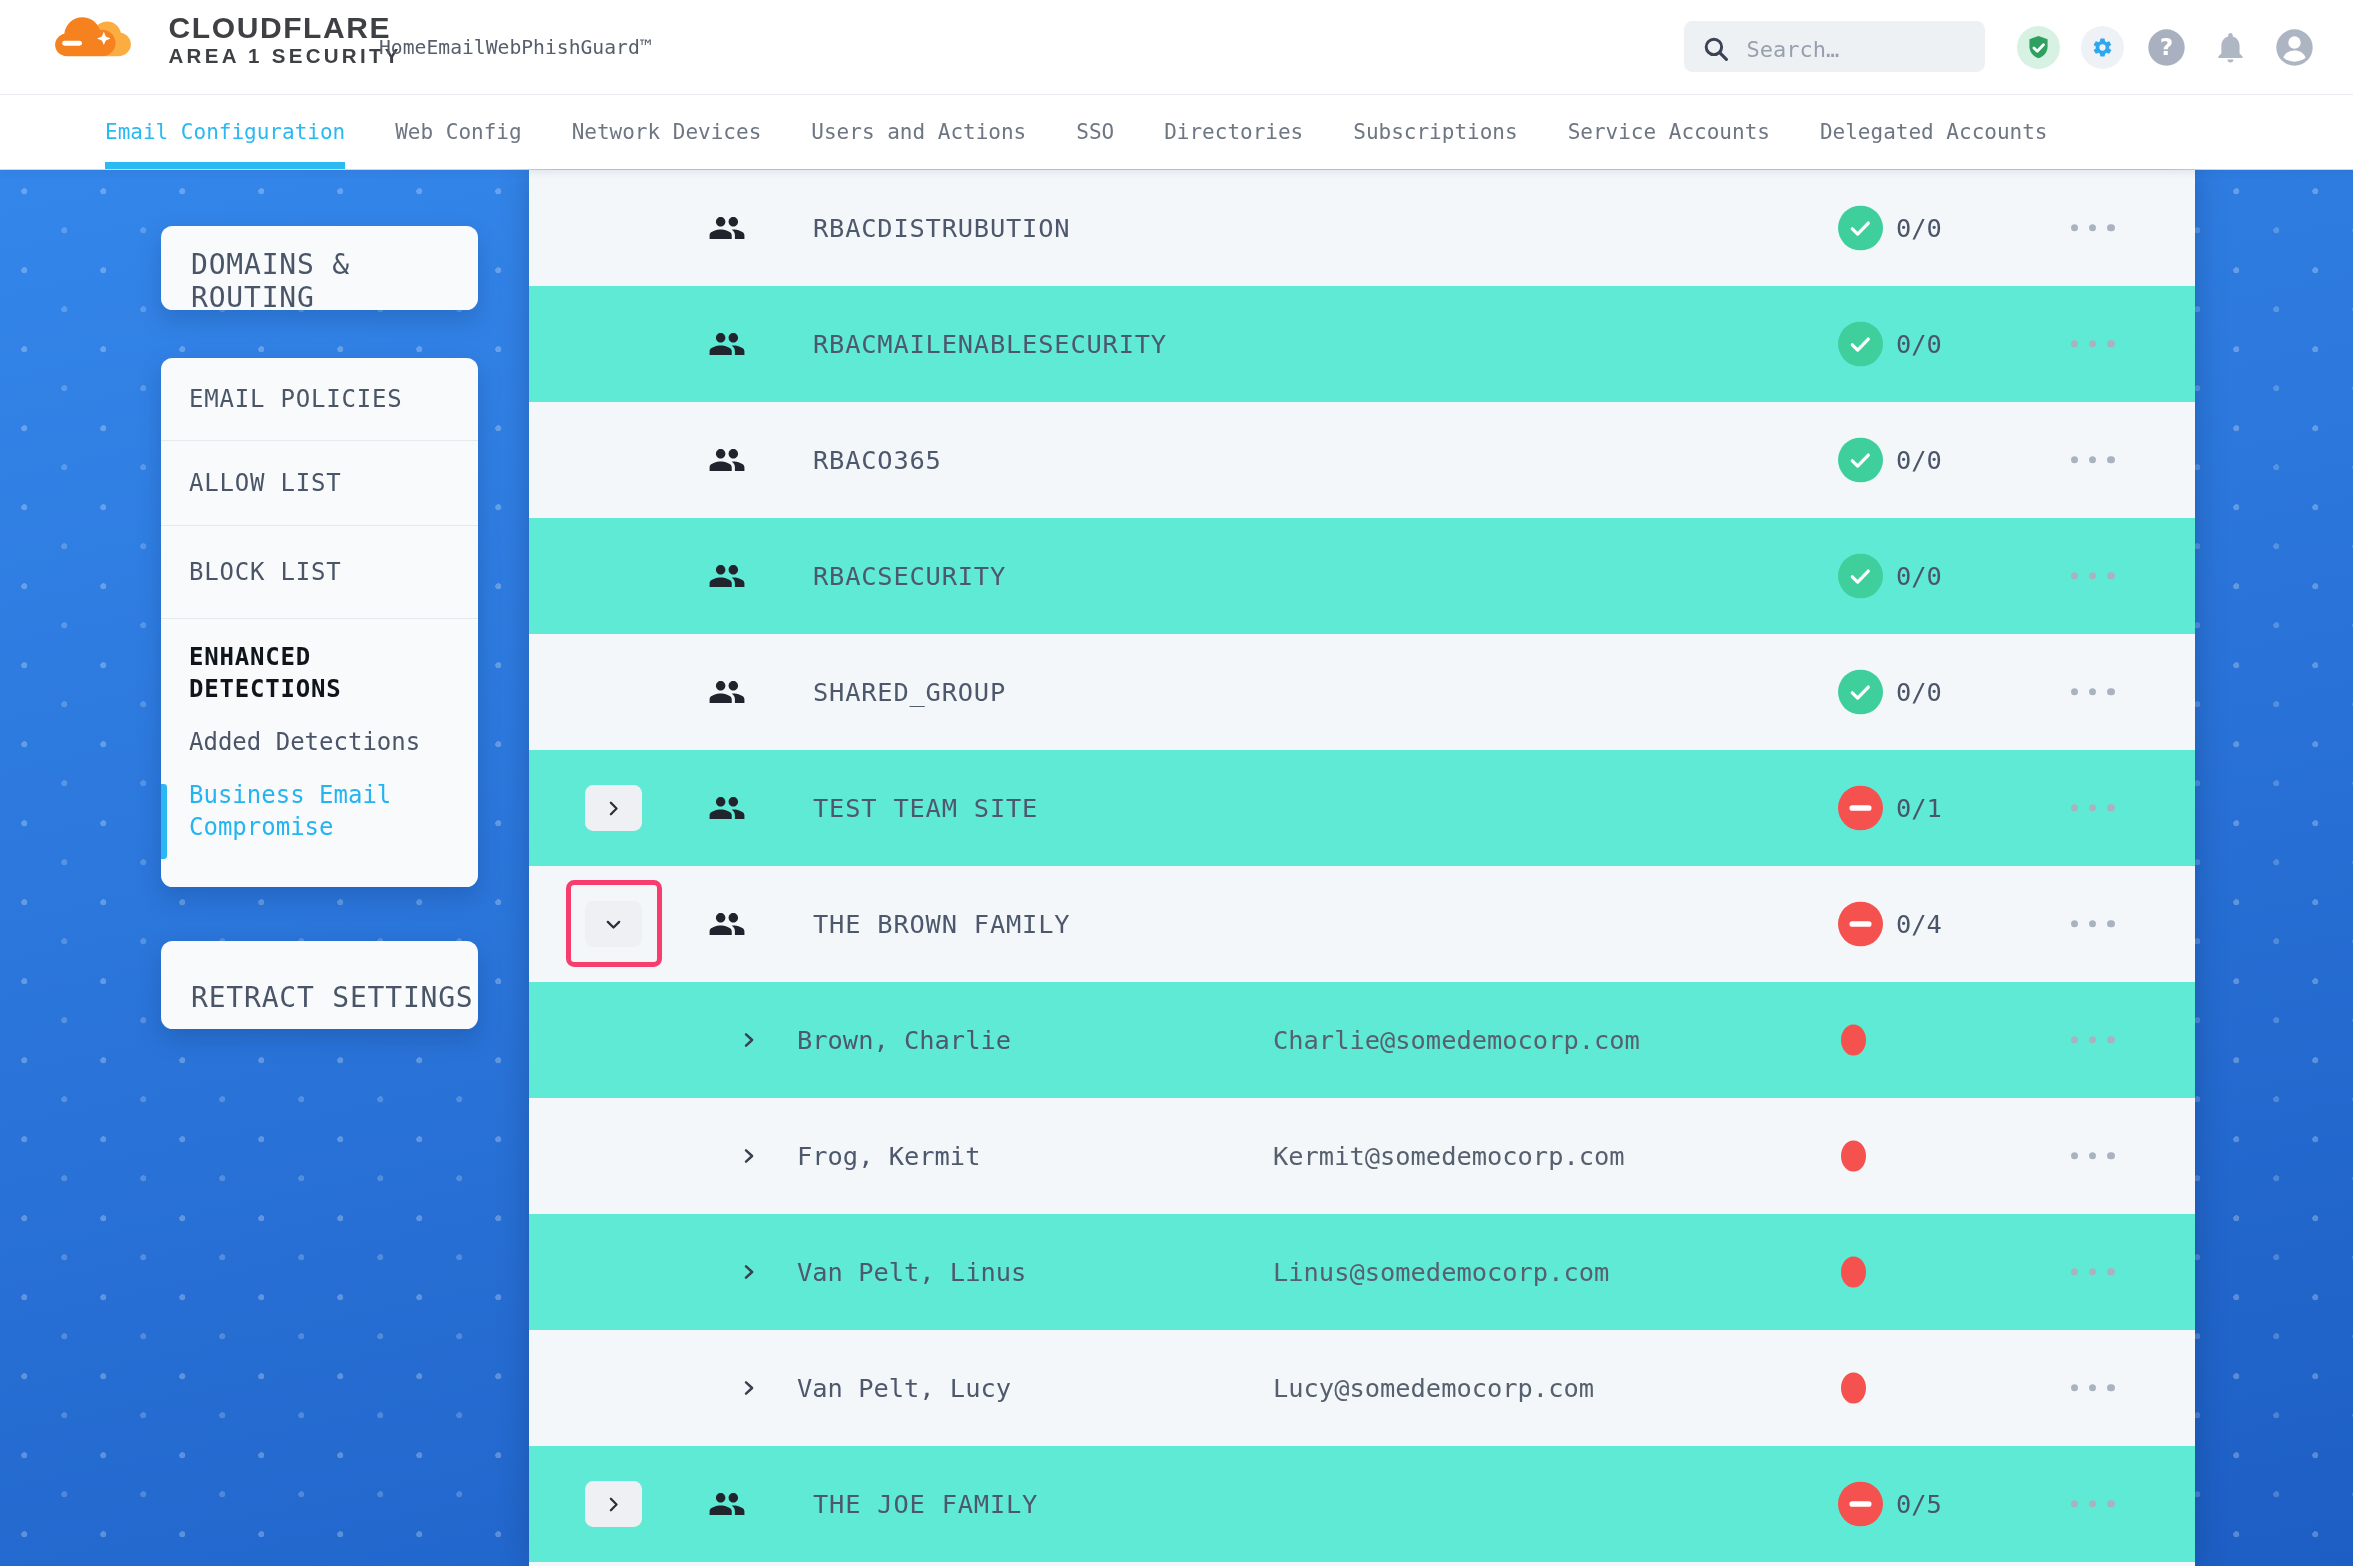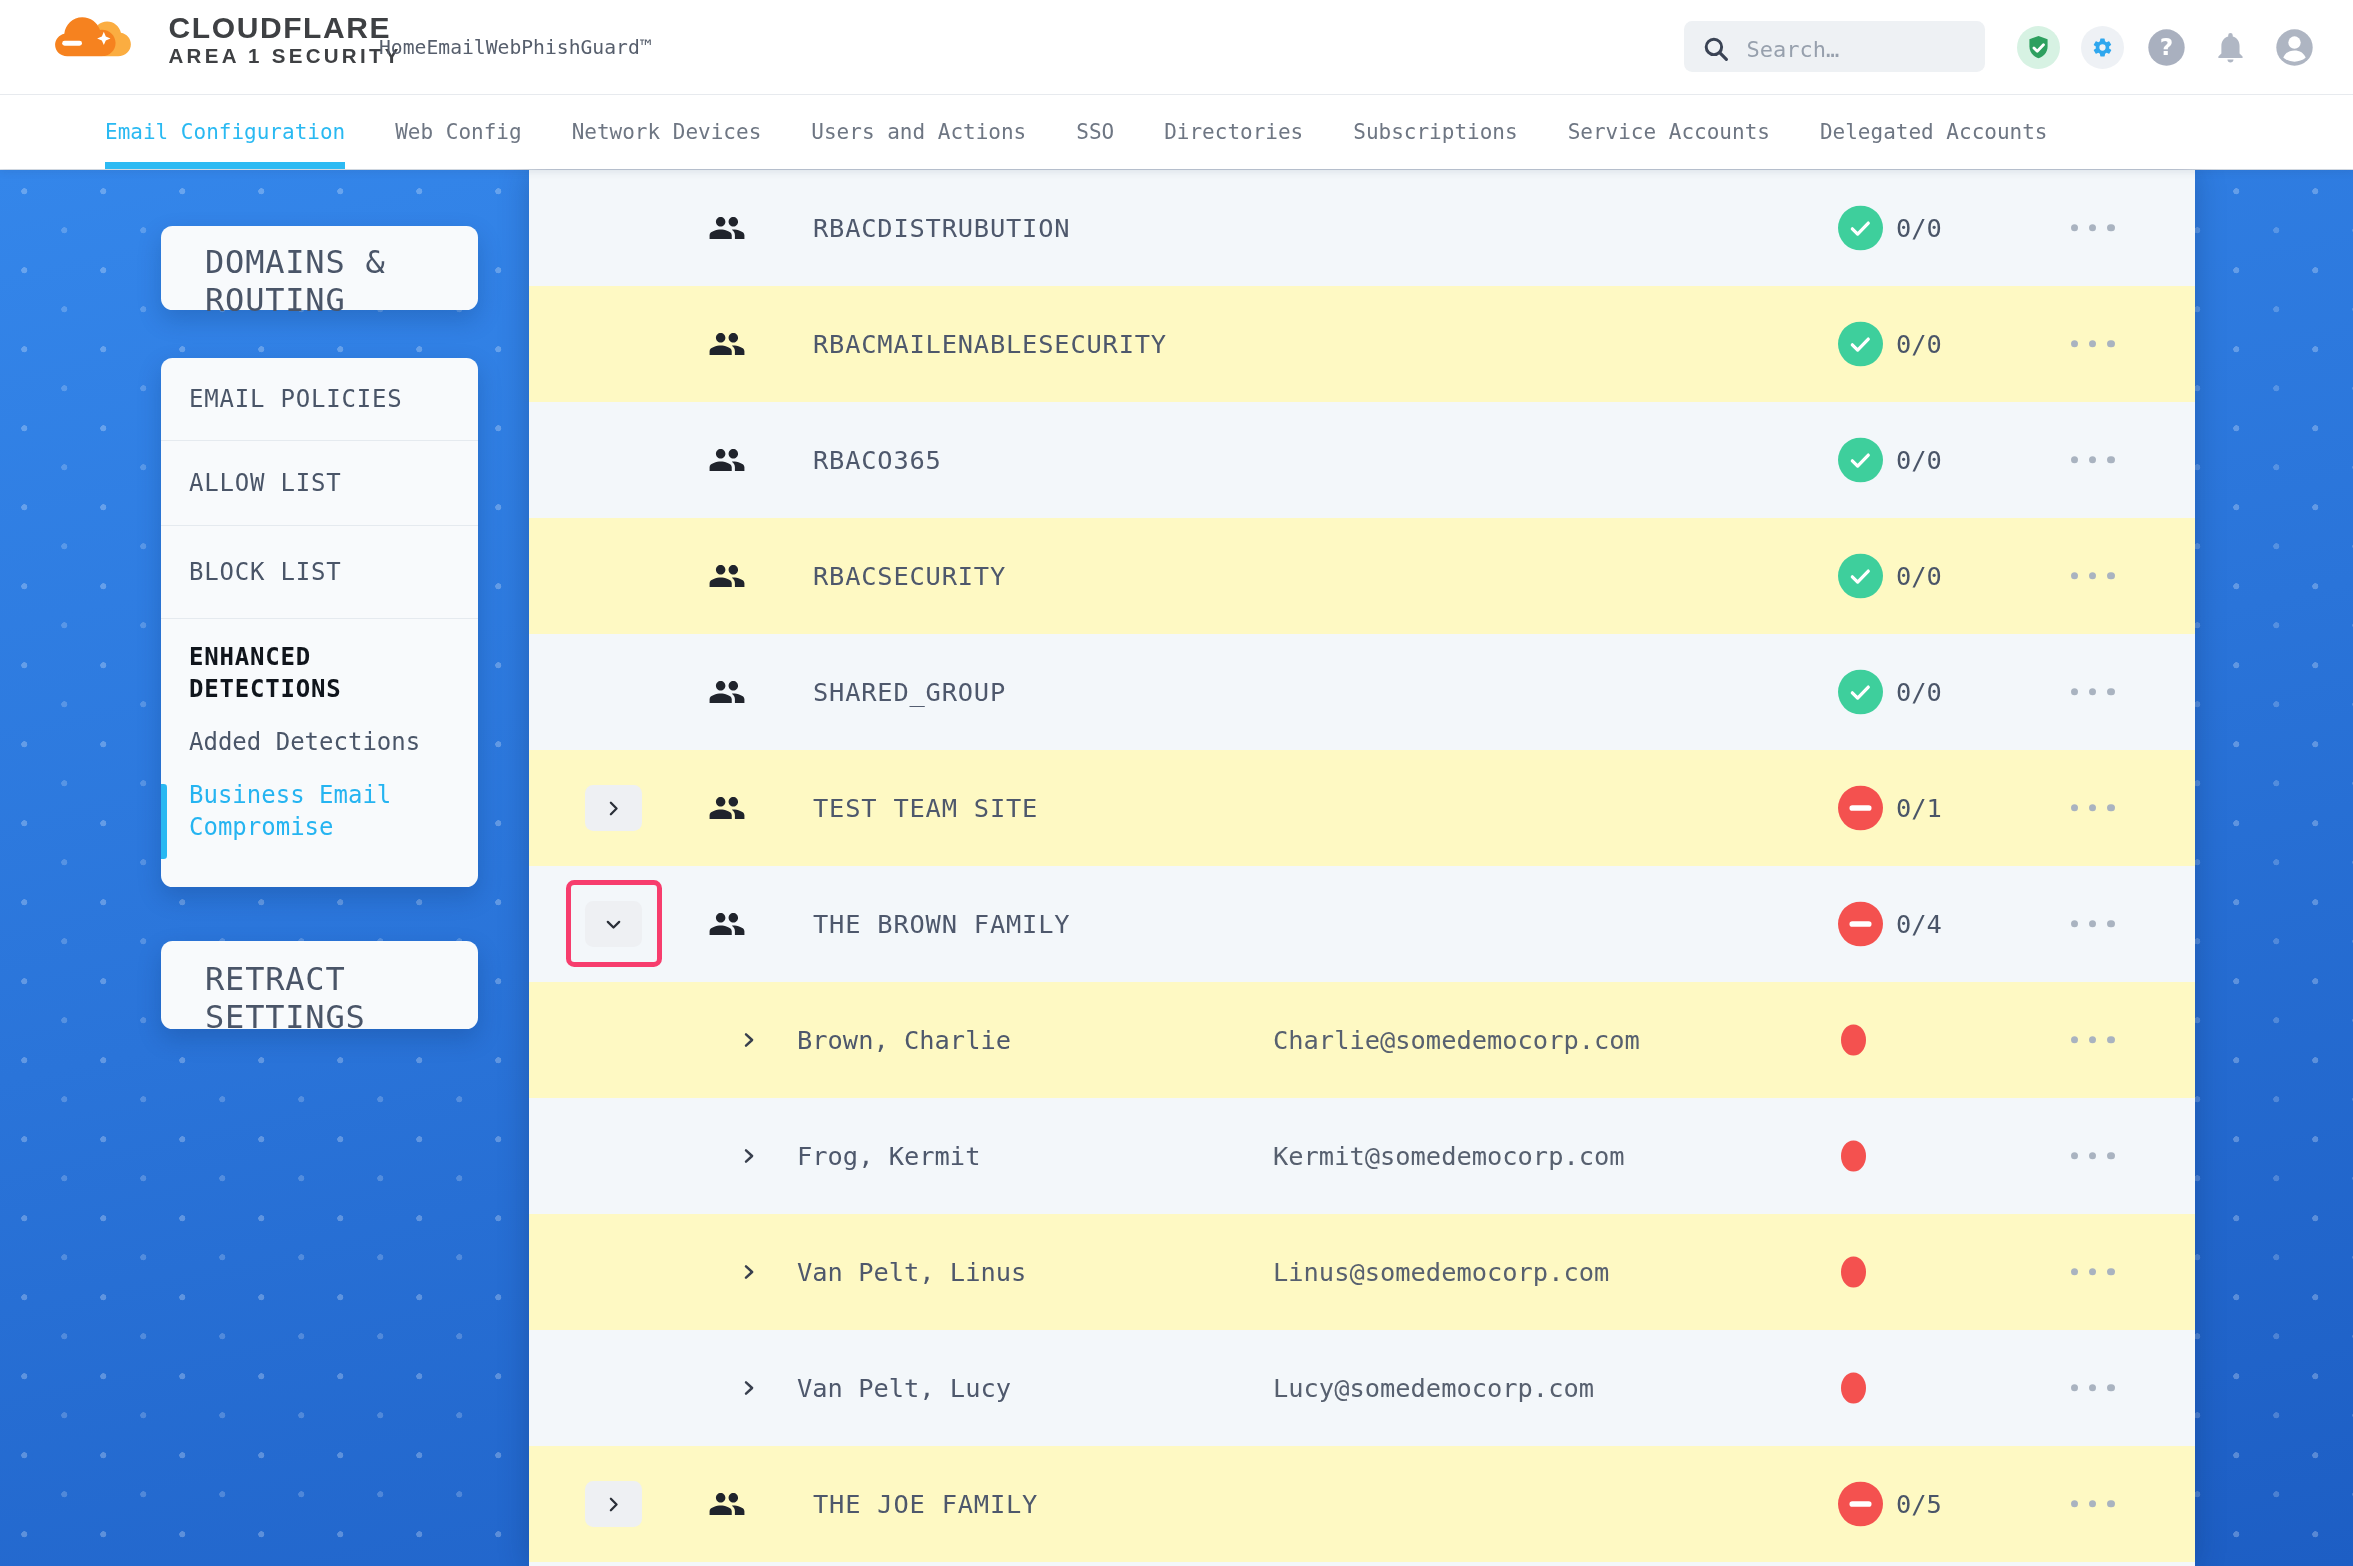--- a/index.html
+++ b/index.html
@@ -41,38 +41,38 @@
           radial-gradient(circle 3.3px at 3.3px 3.3px, rgba(255,255,255,.26) 2.8px, transparent 3.3px),
           radial-gradient(circle 3.3px at 3.3px 3.3px, rgba(255,255,255,.20) 2.8px, transparent 3.3px),
           linear-gradient(168deg,#3486ea 0%,#2a74d9 48%,#1d5ec4 100%);
         background-size:79px 79px,79px 79px,100% 100%;
         background-position:21px 18px,61px 57px,0 0;}
 
   
   .scard{position:absolute;left:161px;width:317px;background:#f8fafc;border-radius:11.5px;
          box-shadow:0 9.8px 23px rgba(10,40,90,.22);color:#4a5568;}
   #card-domains{top:56px;height:84px;display:flex;align-items:center;cursor:pointer;}
-  #card-domains span,#card-retract span{font-size:32px;letter-spacing:0.8px;padding-left:44px;margin-top:25px;}
+  #card-domains span,#card-retract span{font-size:28px;letter-spacing:0.8px;padding-left:30px;margin-top:25px;}
   #card-retract{top:771px;height:88px;display:flex;align-items:center;cursor:pointer;}
   #card-policies{top:188px;height:529px;padding:0;box-sizing:border-box;}
   .side-item{display:flex;align-items:center;font-size:24px;letter-spacing:0.8px;color:#4a5568;
              padding-left:28px;cursor:pointer;}
   .sdiv{height:0.8px;background:#e5eaef;margin:0;}
   .sec-title{font-size:24px;font-weight:600;color:#10151c;line-height:32px;letter-spacing:0.8px;
              padding:23px 16.4px 0 28px;white-space:pre-line;}
   .sec-item{position:relative;font-size:24px;line-height:32px;color:#4a5568;
             padding:21px 16.4px 0 28px;cursor:pointer;}
   .sec-item.active{color:#25b4f1;}
   .sec-item.active .active-bar{position:absolute;left:0;top:26px;width:5.7px;height:75px;
             background:#29b8f2;border-radius:0 3.3px 3.3px 0;}
 
   
   #panel{position:absolute;left:529px;top:0;width:1666px;height:1397px;background:#ffffff;
          box-shadow:0 0 28px rgba(10,35,80,.28);}
-  .row{position:relative;width:100%;height:116px;background:#fef9c3;}
+  .row{position:relative;width:100%;height:116px;background:#5eead4;}
   .row.alt{background:#f3f7fa;}
   .row.spacer{height:10.7px;}
   .gname{position:absolute;left:236px;top:50%;transform:translateY(-50%);
          font-size:25.4px;letter-spacing:0.8px;color:#4e586c;white-space:nowrap;margin-left:48px;}
   .mname{position:absolute;left:268px;top:50%;transform:translateY(-50%);
          font-size:25.4px;color:#4e586c;white-space:nowrap;}
   .memail{position:absolute;left:744px;top:50%;transform:translateY(-50%);
           font-size:25.4px;color:#57606f;white-space:nowrap;}
   .gicon{position:absolute;left:179px;top:50%;transform:translateY(-50%);width:38px;height:38px;}
   .gicon svg{width:38px;height:38px;display:block;}

